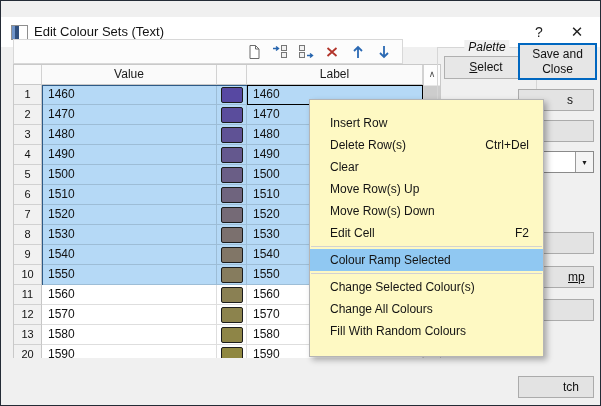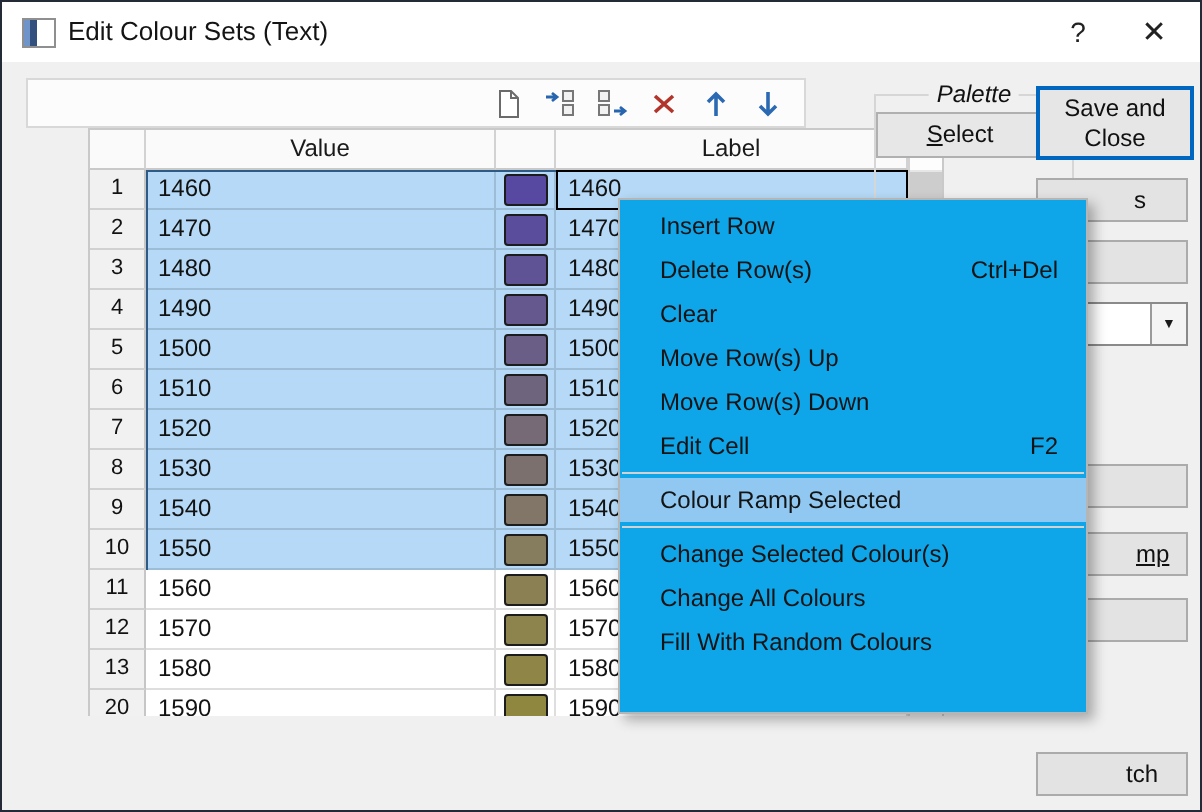--- a/index.html
+++ b/index.html
@@ -1,35 +1,35 @@
 <!DOCTYPE html>
 <html><head>
 <meta charset="utf-8">
 <style>
   html,body{margin:0;padding:0;background:#bfbfbf;}
   .dialog{position:relative;width:601px;height:406px;background:#f0f0f0;
     border:1px solid #242b36;box-sizing:border-box;overflow:hidden;
     font-family:"Liberation Sans",sans-serif;color:#111;}
   
-  .titlebar{position:absolute;left:0;top:0;right:0;height:30px;background:#ffffff;text-align:center;}
+  .titlebar{position:absolute;left:0;top:16px;right:0;height:30px;background:#ffffff;text-align:center;}
   .app-icon{position:absolute;left:10px;top:8px;width:15px;height:13px;border:1px solid #8f8f8f;
     background:linear-gradient(to right,#6f94c9 0,#6f94c9 20%,#31507e 20%,#31507e 45%,#ffffff 45%);}
   .title{position:absolute;left:33px;top:7px;font-size:13px;color:#141414;white-space:nowrap;}
   .cap-btn{position:absolute;top:0;width:30px;height:30px;display:flex;align-items:center;
     justify-content:center;font-size:14px;color:#222;}
   .cap-help{right:46px;}
   .cap-close{right:8px;font-size:15px;}
   
   .toolbar{position:absolute;left:12px;top:38px;width:390px;height:25px;background:#fcfcfc;
     border:1px solid #d8d8d8;box-sizing:border-box;display:flex;align-items:center;
     justify-content:flex-end;gap:10px;padding-right:10px;}
   .tb-icon{width:16px;height:16px;display:block;}
   
   .grid{position:absolute;left:12px;top:63px;width:428px;height:294px;background:#4c1d95;
-    border:1px solid #c9c9c9;border-bottom:none;box-sizing:border-box;overflow:hidden;margin-left:31px;}
+    border:1px solid #c9c9c9;border-bottom:none;box-sizing:border-box;overflow:hidden;}
   .ghead{display:flex;height:20px;}
   .hc{box-sizing:border-box;border-right:1px solid #d2d2d2;border-bottom:1px solid #c9c9c9;
     background:#fafafa;font-size:12px;text-align:center;line-height:19px;color:#1a1a1a;}
   .hc.num{width:28px}.hc.val{width:175px}.hc.sw{width:30px}.hc.lab{width:176px}
   .row{display:flex;height:20px;background:#fff;}
   .cell{box-sizing:border-box;border-right:1px solid rgba(0,0,0,0.13);
     border-bottom:1px solid rgba(0,0,0,0.13);font-size:12px;line-height:19px;color:#121212;}
   .cell.num{width:28px;background:#f1f1f1;border-right:1px solid #c6c6c6;text-align:center;font-size:11px;}
   .cell.val{width:175px;padding-left:6px;}
   .cell.sw{width:30px;display:flex;align-items:center;justify-content:center;}
@@ -42,37 +42,37 @@
     line-height:18px;border-bottom:1px solid #e6e6e6;}
   .scr-thumb{height:20px;background:#cdcdcd;}
   .sel-outline-left{position:absolute;left:28px;top:20px;width:1px;height:200px;background:#2e5a86;}
   .sel-outline-top{position:absolute;left:28px;top:20px;width:381px;height:1px;background:#2e5a86;}
   .focus-cell{position:absolute;left:233px;top:20px;width:176px;height:20px;
     border:1px solid #000;box-sizing:border-box;pointer-events:none;}
   
   .palette{position:absolute;left:436px;top:46px;width:98px;height:150px;border:1px solid #d6d6d6;}
   .palette-label{position:absolute;top:-8px;left:50%;transform:translateX(-50%);
     background:#f0f0f0;padding:0 4px;font-size:12px;white-space:nowrap;font-style:italic;}
-  .select-btn{position:absolute;left:0;top:8px;width:84px;height:23px;background:#e7e7e7;
+  .select-btn{position:absolute;left:6px;top:8px;width:84px;height:23px;background:#e7e7e7;
     border:1px solid #b0b0b0;box-sizing:border-box;font-size:12px;text-align:center;line-height:21px;}
   .select-btn .accel{text-decoration:underline;}
   
   .savebtn{position:absolute;left:517px;top:42px;width:79px;height:37px;background:#e6e6e6;
     border:2px solid #0067c0;box-sizing:border-box;font-size:12px;display:flex;align-items:center;
     justify-content:center;text-align:center;line-height:1.25;padding:0 8px;}
   
   .frag{position:absolute;left:517px;width:76px;height:22px;background:#e3e3e3;
     border:1px solid #ababab;box-sizing:border-box;font-size:12px;z-index:1;}
   .frag .frag-text{position:absolute;top:3px;}
   .frag.combo{background:#ffffff;border:1px solid #8a8a8a;}
   .combo-arrow{position:absolute;right:0;top:0;width:17px;height:100%;border-left:1px solid #9a9a9a;
     display:flex;align-items:center;justify-content:center;font-size:7px;color:#1a1a1a;background:#f4f4f4;}
   
-  .menu{position:absolute;left:308px;top:98px;width:235px;height:258px;background:#0ea5e9;
-    border:1px solid #b5b5b5;box-sizing:border-box;z-index:10;padding-top:2px;
+  .menu{position:absolute;left:308px;top:98px;width:235px;height:258px;background:#fef9c3;
+    border:1px solid #b5b5b5;box-sizing:border-box;z-index:10;padding-top:12px;
     box-shadow:3px 3px 6px rgba(0,0,0,0.30);}
   .mi{height:22px;display:flex;align-items:center;justify-content:space-between;
     padding:0 14px 0 20px;font-size:12px;color:#141414;}
   .mi.hl{background:#90c8f2;}
   .mi .shortcut{color:#141414;}
   .msep{height:1px;background:#d2d2d2;margin:2px 1px;}
 </style>
 </head>
 <body>
 

